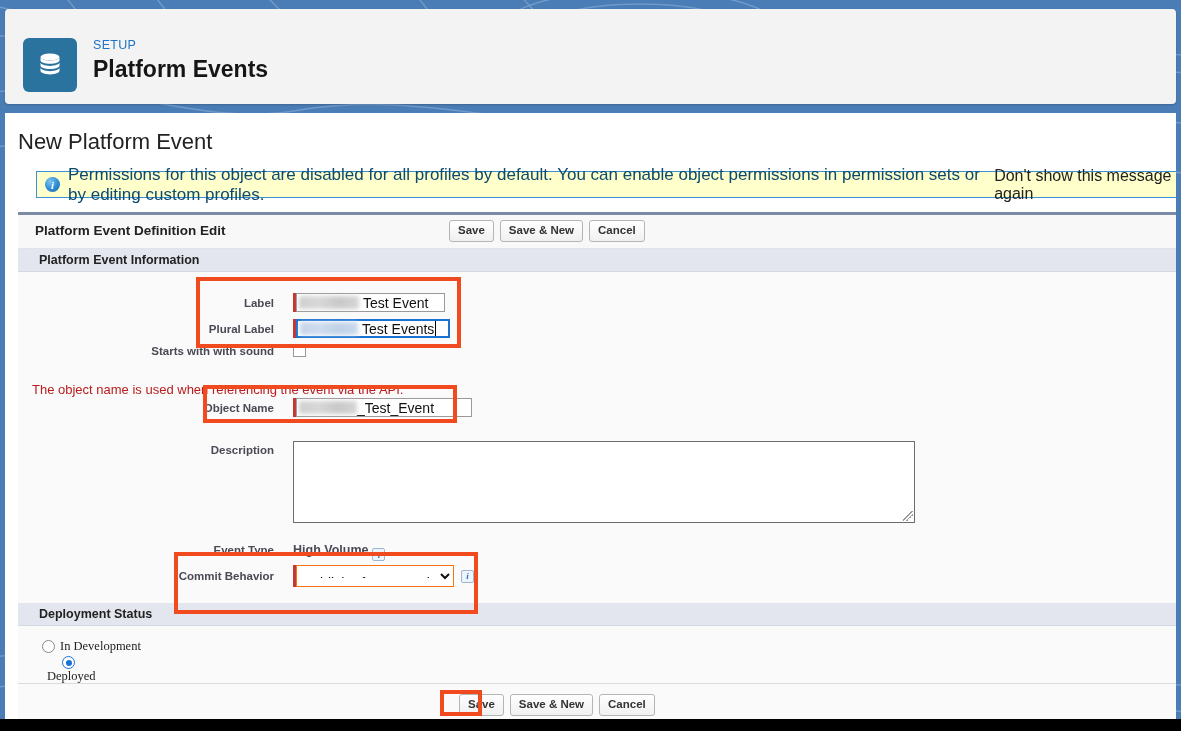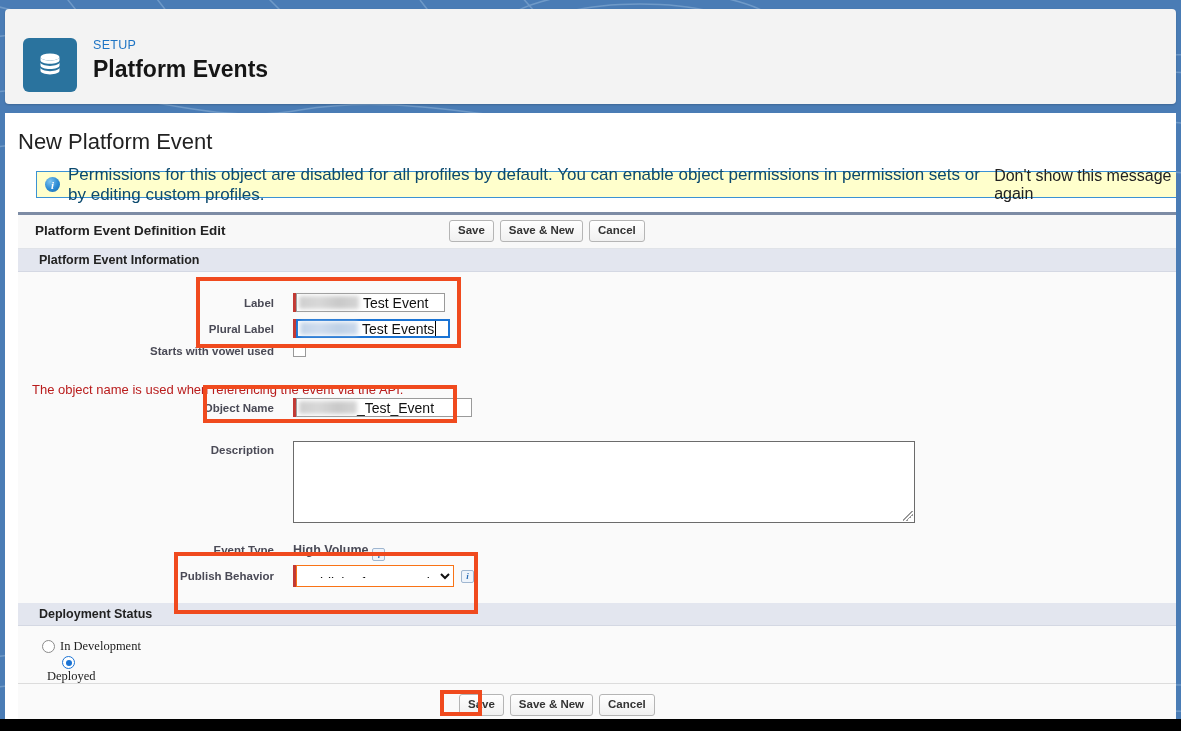--- a/index.html
+++ b/index.html
@@ -467,21 +467,21 @@
       <div class="frow" style="left:0px; top:21px;">
         <div class="flabel" style="width:256px;">Label</div>
         <div class="req-bar" style="margin-left:19px;"></div>
         <div class="txtin" style="width:149px;">
           <span class="redacted" style="width:60px;"></span>
           <span class="fieldval">Test Event</span>
         </div>
       </div>
 
       <div class="frow" style="left:0px; top:72px;">
-        <div class="flabel" style="width:256px;">Starts with vowel used</div>
+        <div class="flabel" style="width:256px;">Starts with with sound</div>
         <div style="width:19px;"></div>
         <div class="chk"></div>
       </div>
 
       <div class="api-note" style="top:110px;">The object name is used when referencing the event via the API.</div>
 
       <div class="frow" style="left:0px; top:126px;">
         <div class="flabel" style="width:256px;">Object Name</div>
         <div class="req-bar" style="margin-left:19px;"></div>
         <div class="txtin" style="width:176px;">
@@ -497,21 +497,21 @@
       </div>
 
       <div class="frow" style="left:0px; top:271px;">
         <div class="flabel" style="width:256px;">Event Type</div>
         <div style="width:19px;"></div>
         <div class="plain-val">High Volume</div>
         <div class="info-sq" style="margin-left:4px; align-self:flex-end; margin-bottom:-4px;">i</div>
       </div>
 
       <div class="frow" style="left:0px; top:293px;">
-        <div class="flabel" style="width:256px;">Publish Behavior</div>
+        <div class="flabel" style="width:256px;">Commit Behavior</div>
         <div class="req-bar" style="margin-left:19px; height:22px;"></div>
         <select class="sel">
           <option>Publish After Commit</option>
           <option>Publish Immediately</option>
         </select>
         <div class="info-sq" style="margin-left:7px;">i</div>
       </div>
 
     </div>
 

